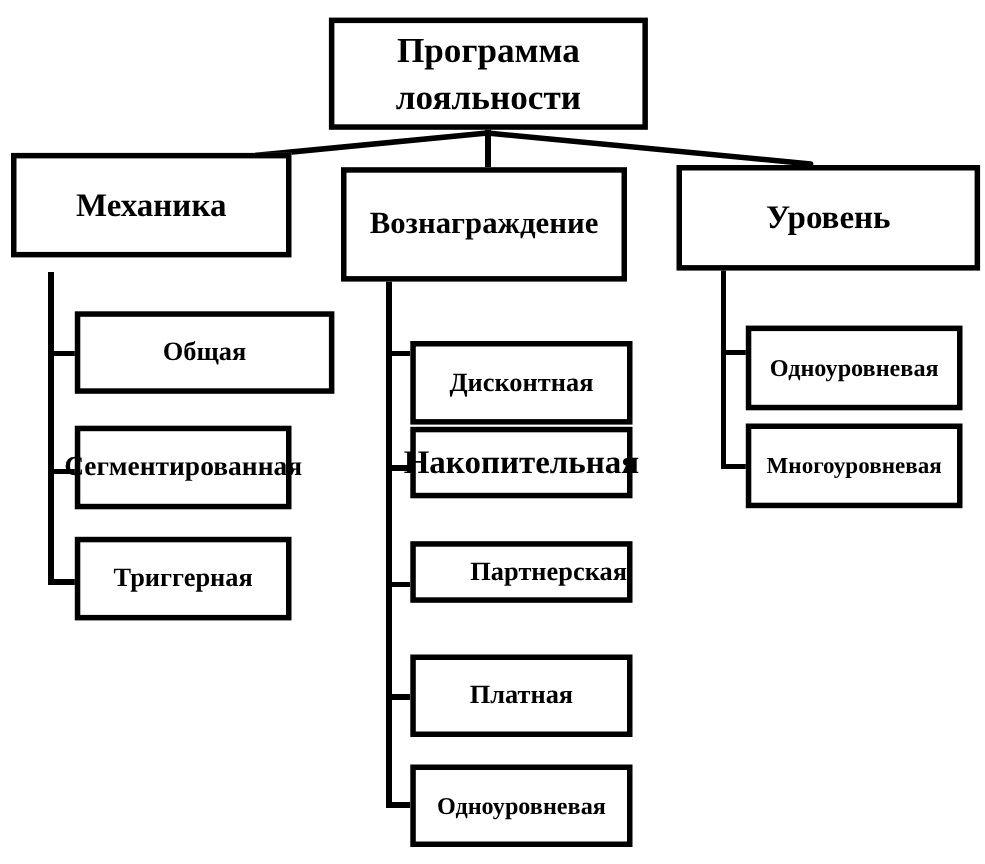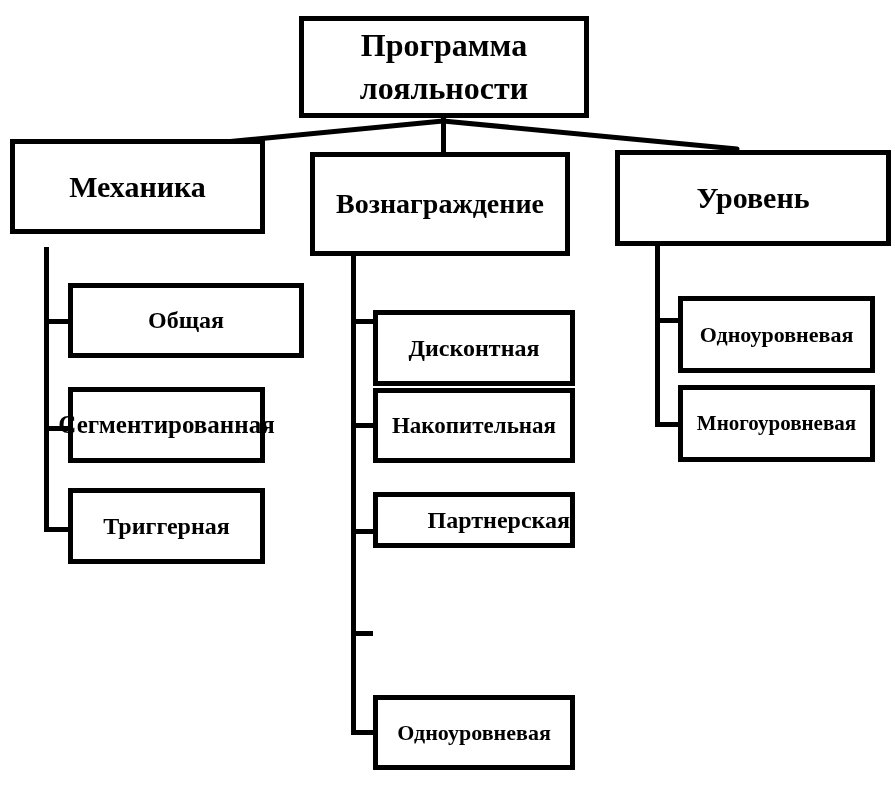--- a/index.html
+++ b/index.html
@@ -46,21 +46,21 @@
   }
   .branch-mechanics { left: 10px;  top: 139px; width: 255px; height: 95px; font-size: 30px; }
   .branch-reward    { left: 310px; top: 152px; width: 260px; height: 104px; font-size: 28px; }
   .branch-level     { left: 615px; top: 150px; width: 276px; height: 96px; font-size: 30px; }
 
   .child-general     { left: 68px;  top: 283px; width: 236px; height: 75px; font-size: 24px; }
   .child-segmented   { left: 68px;  top: 387px; width: 197px; height: 76px; font-size: 25px; }
   .child-trigger     { left: 68px;  top: 488px; width: 197px; height: 76px; font-size: 24px; }
 
   .child-discount     { left: 373px; top: 284px; width: 202px; height: 76px; font-size: 24px; margin-top: 26px; }
-  .child-accumulative { left: 373px; top: 388px; width: 202px; height: 75px; font-size: 23px; }
+  .child-accumulative { left: 373px; top: 388px; width: 202px; height: 65px; font-size: 30px; }
   .child-partner      { left: 373px; top: 492px; width: 202px; height: 56px; font-size: 24px; justify-content: flex-end; }
   .child-paid         { left: 373px; top: 595px; width: 202px; height: 75px; font-size: 24px; }
   .child-nonmaterial  { left: 373px; top: 695px; width: 202px; height: 75px; font-size: 22px; }
 
   .child-single-level { left: 678px; top: 296px; width: 197px; height: 77px; font-size: 22px; }
   .child-multi-level  { left: 678px; top: 385px; width: 197px; height: 77px; font-size: 21px; }
 </style>
 </head>
 <body>
 
@@ -120,20 +120,23 @@
 
   <div class="box child-discount">
     <span class="lbl">Дисконтная</span>
   </div>
   <div class="box child-accumulative">
     <span class="lbl">Накопительная</span>
   </div>
   <div class="box child-partner">
     <span class="lbl">Партнерская</span>
   </div>
+  <div class="box child-paid">
+    <span class="lbl">Платная</span>
+  </div>
   <div class="box child-nonmaterial">
     <span class="lbl">Одноуровневая</span>
   </div>
 
   <div class="box child-single-level">
     <span class="lbl">Одноуровневая</span>
   </div>
   <div class="box child-multi-level">
     <span class="lbl">Многоуровневая</span>
   </div>

